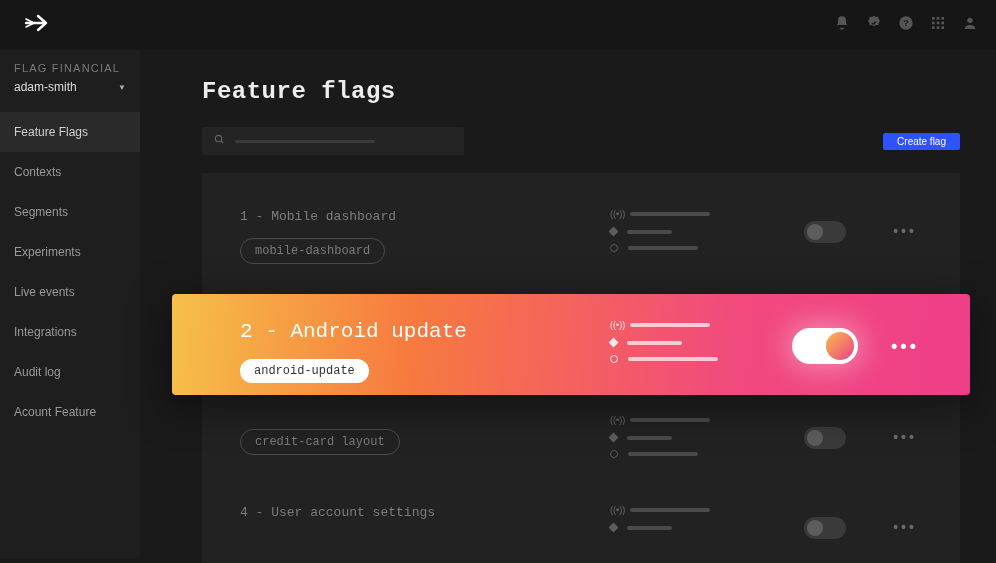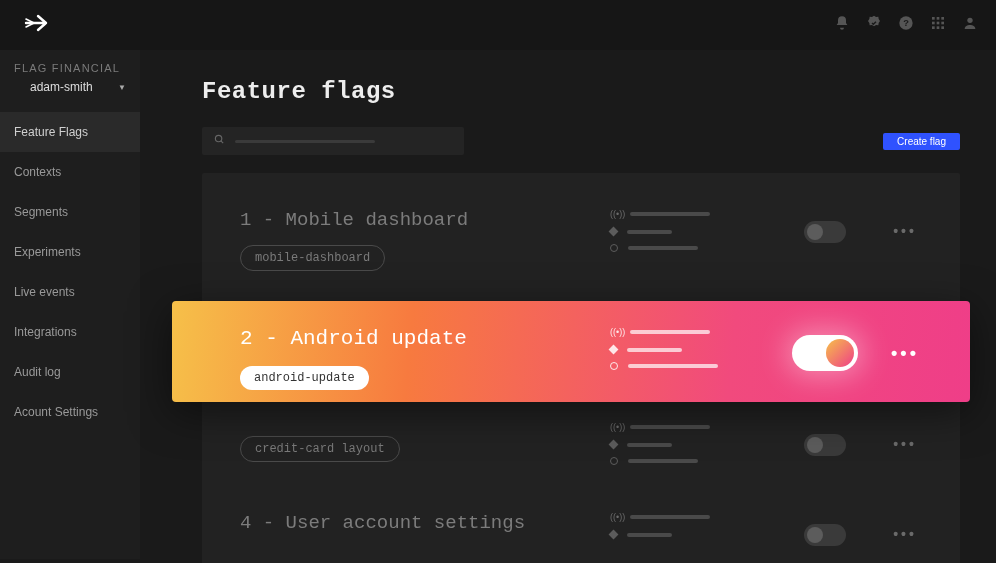--- a/index.html
+++ b/index.html
@@ -42,21 +42,20 @@
     text-transform: uppercase;
   }
   .user-select {
     margin-top: 6px;
     font-size: 12px;
     color: #ddd;
     display: flex;
     justify-content: space-between;
     align-items: center;
     cursor: pointer;
-    margin-left: 16px;
   }
   .nav { margin-top: 12px; }
   .nav-item {
     padding: 13px 14px;
     font-size: 12px;
     color: #999;
     cursor: pointer;
   }
   .nav-item.active { background: #2a2a2a; color: #d0d0d0; }
   
@@ -115,21 +114,21 @@
   }
   .flag-row {
     display: flex;
     align-items: flex-start;
     padding: 14px 38px 24px 38px;
     position: relative;
   }
   .flag-left { flex: 0 0 370px; }
   .flag-title {
     font-family: "Courier New", ui-monospace, monospace;
-    font-size: 19px;
+    font-size: 13px;
     color: #7c7c7c;
   }
   .flag-key {
     display: inline-block;
     margin-top: 14px;
     font-family: "Courier New", ui-monospace, monospace;
     font-size: 12px;
     color: #7a7a7a;
     border: 1px solid #4a4a4a;
     border-radius: 14px;
@@ -281,21 +280,21 @@
     </div>
   </div>
   <div class="nav" id="nav-list">
       <div class="nav-item active">Feature Flags</div>
       <div class="nav-item">Contexts</div>
       <div class="nav-item">Segments</div>
       <div class="nav-item">Experiments</div>
       <div class="nav-item">Live events</div>
       <div class="nav-item">Integrations</div>
       <div class="nav-item">Audit log</div>
-      <div class="nav-item">Acount Settings</div>
+      <div class="nav-item">Acount Feature</div>
     </div>
 </div>
 
 <div class="main">
   <h1 class="page-title">Feature flags</h1>
 
   <div class="toolbar-row">
     <div class="search">
       <span class="search-icon">
         <svg width="11" height="11" viewBox="0 0 24 24" fill="none" stroke="#666" stroke-width="2.5">

